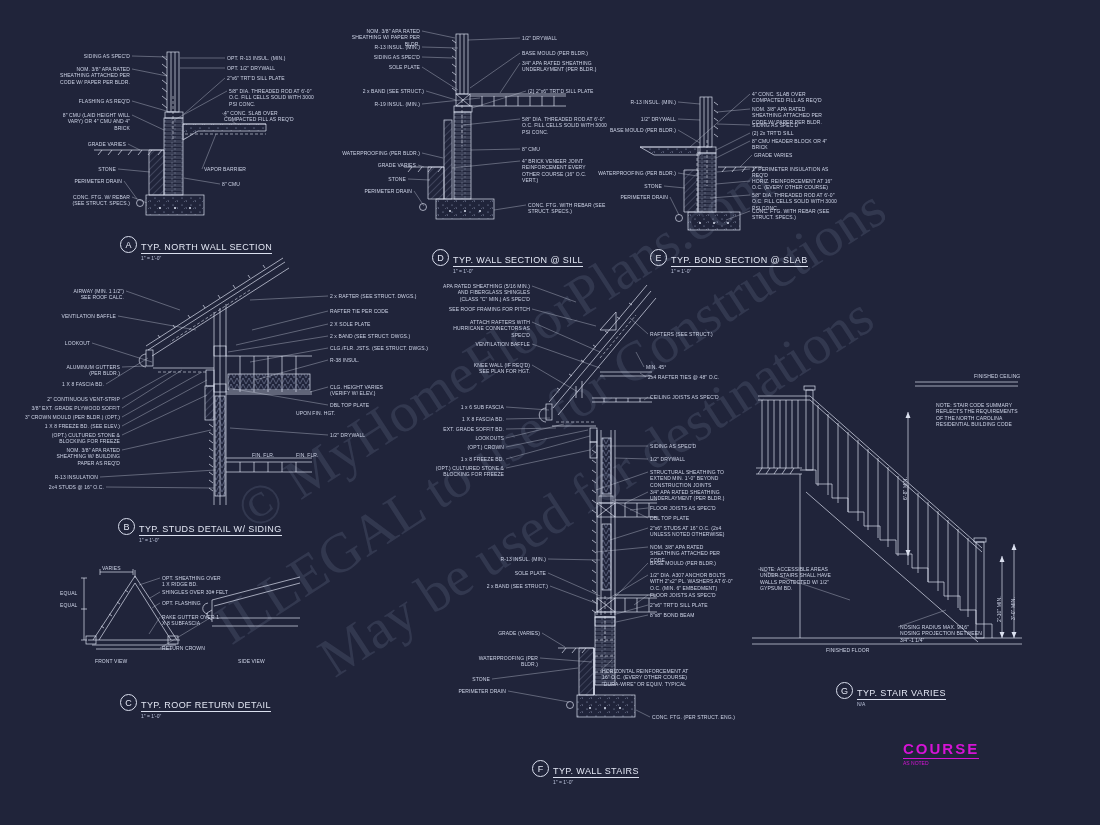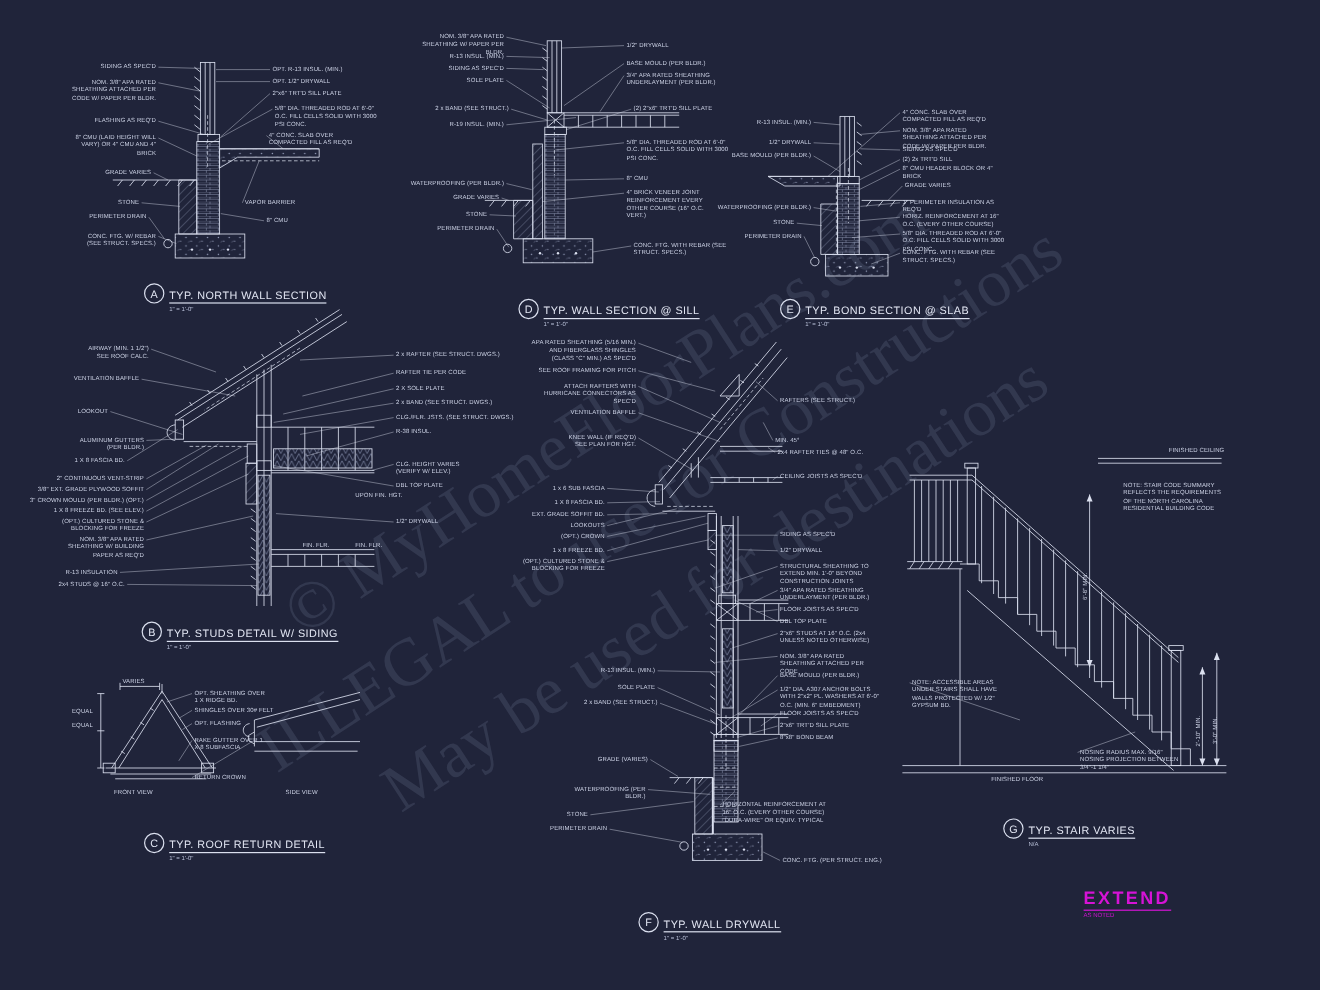--- a/index.html
+++ b/index.html
@@ -514,27 +514,27 @@
     <span class="dtitle"><span class="t">TYP. STUDS DETAIL W/ SIDING</span>
     <span class="sc">1" = 1'-0"</span></span>
   </div>
   <div class="dlabel" style="left:120px;top:694px">
     <span class="bubble">C</span>
     <span class="dtitle"><span class="t">TYP. ROOF RETURN DETAIL</span>
     <span class="sc">1" = 1'-0"</span></span>
   </div>
   <div class="dlabel" style="left:532px;top:760px">
     <span class="bubble">F</span>
-    <span class="dtitle"><span class="t">TYP. WALL DRYWALL</span>
+    <span class="dtitle"><span class="t">TYP. WALL STAIRS</span>
     <span class="sc">1" = 1'-0"</span></span>
   </div>
   <div class="dlabel" style="left:836px;top:682px">
     <span class="bubble">G</span>
     <span class="dtitle"><span class="t">TYP. STAIR VARIES</span>
     <span class="sc">N/A</span></span>
   </div>
 
   <div class="titleblock">
-    <span class="tb-title">EXTEND</span>
+    <span class="tb-title">COURSE</span>
     <span class="tb-scale">AS NOTED</span>
   </div>
 
 </div>
 
 </body></html>

